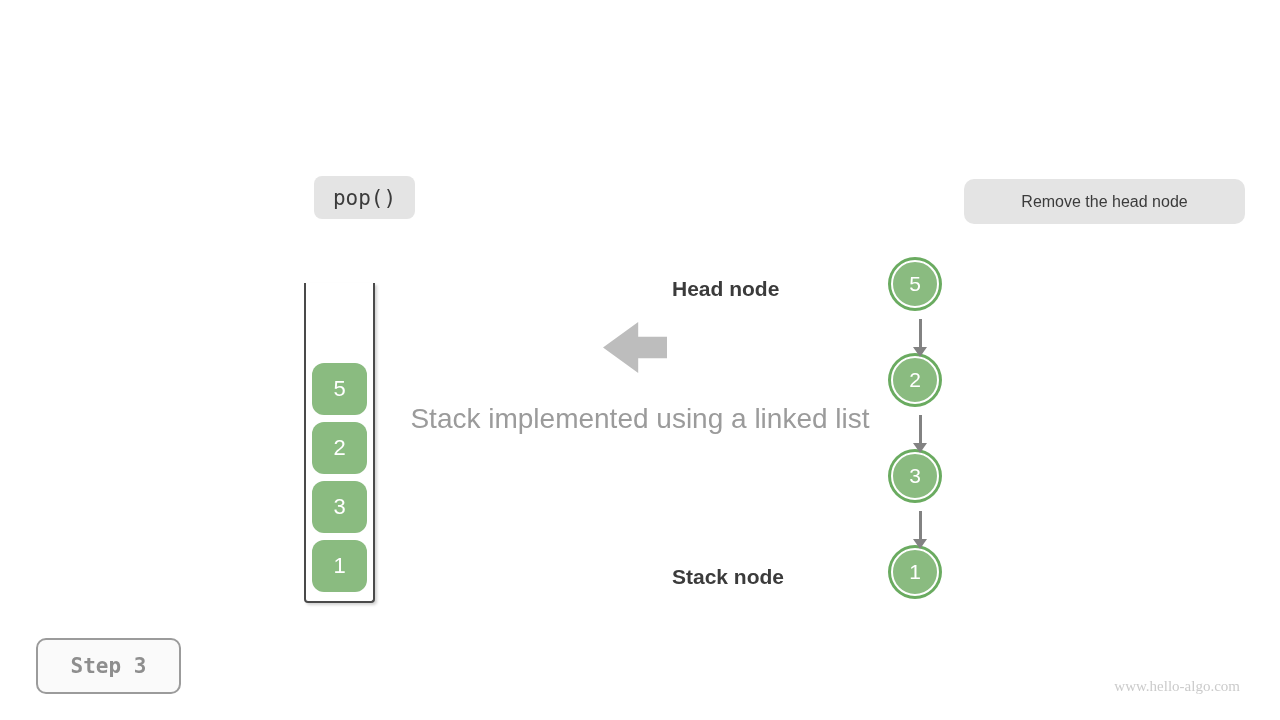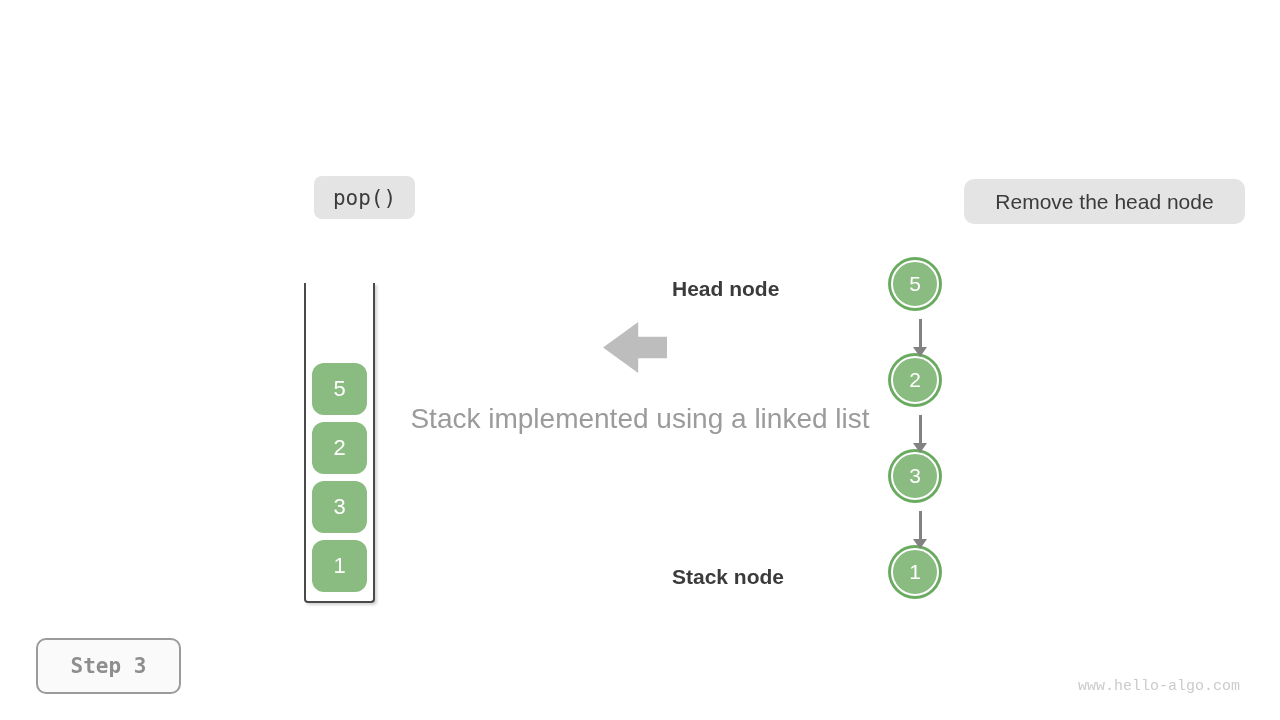--- a/index.html
+++ b/index.html
@@ -31,21 +31,21 @@
   .badge.pop {
     left: 291px; top: 176px; width: 101px; height: 43px;
     border-radius: 8px;
     font-family: "DejaVu Sans Mono", monospace;
     font-size: 21px;
     margin-left: 23px;
   }
   .badge.action {
     left: 964px; top: 179px; width: 281px; height: 45px;
     border-radius: 10px;
-    font-size: 21px;
+    font-size: 16px;
   }
 
   
   .stack-container {
     position: absolute;
     left: 304px; top: 283px; width: 71px; height: 320px;
     border: 2px solid var(--container-border);
     border-top: none;
     border-radius: 0 0 4px 4px;
     box-shadow: 2px 2px 3px rgba(0,0,0,0.18);
@@ -149,21 +149,21 @@
     justify-content: center;
     font-family: "DejaVu Sans Mono", monospace;
     font-weight: bold;
     font-size: 21px;
     color: var(--step-text);
   }
 
   .watermark {
     position: absolute;
     right: 40px; top: 678px;
-    font-family: Liberation Mono, monospace;
+    font-family: Liberation Serif, serif;
     font-size: 15px;
     color: var(--watermark-text);
   }
 </style>
 </head>
 <body>
 
 <div class="badge pop">
   <span>pop()</span>
 </div>

